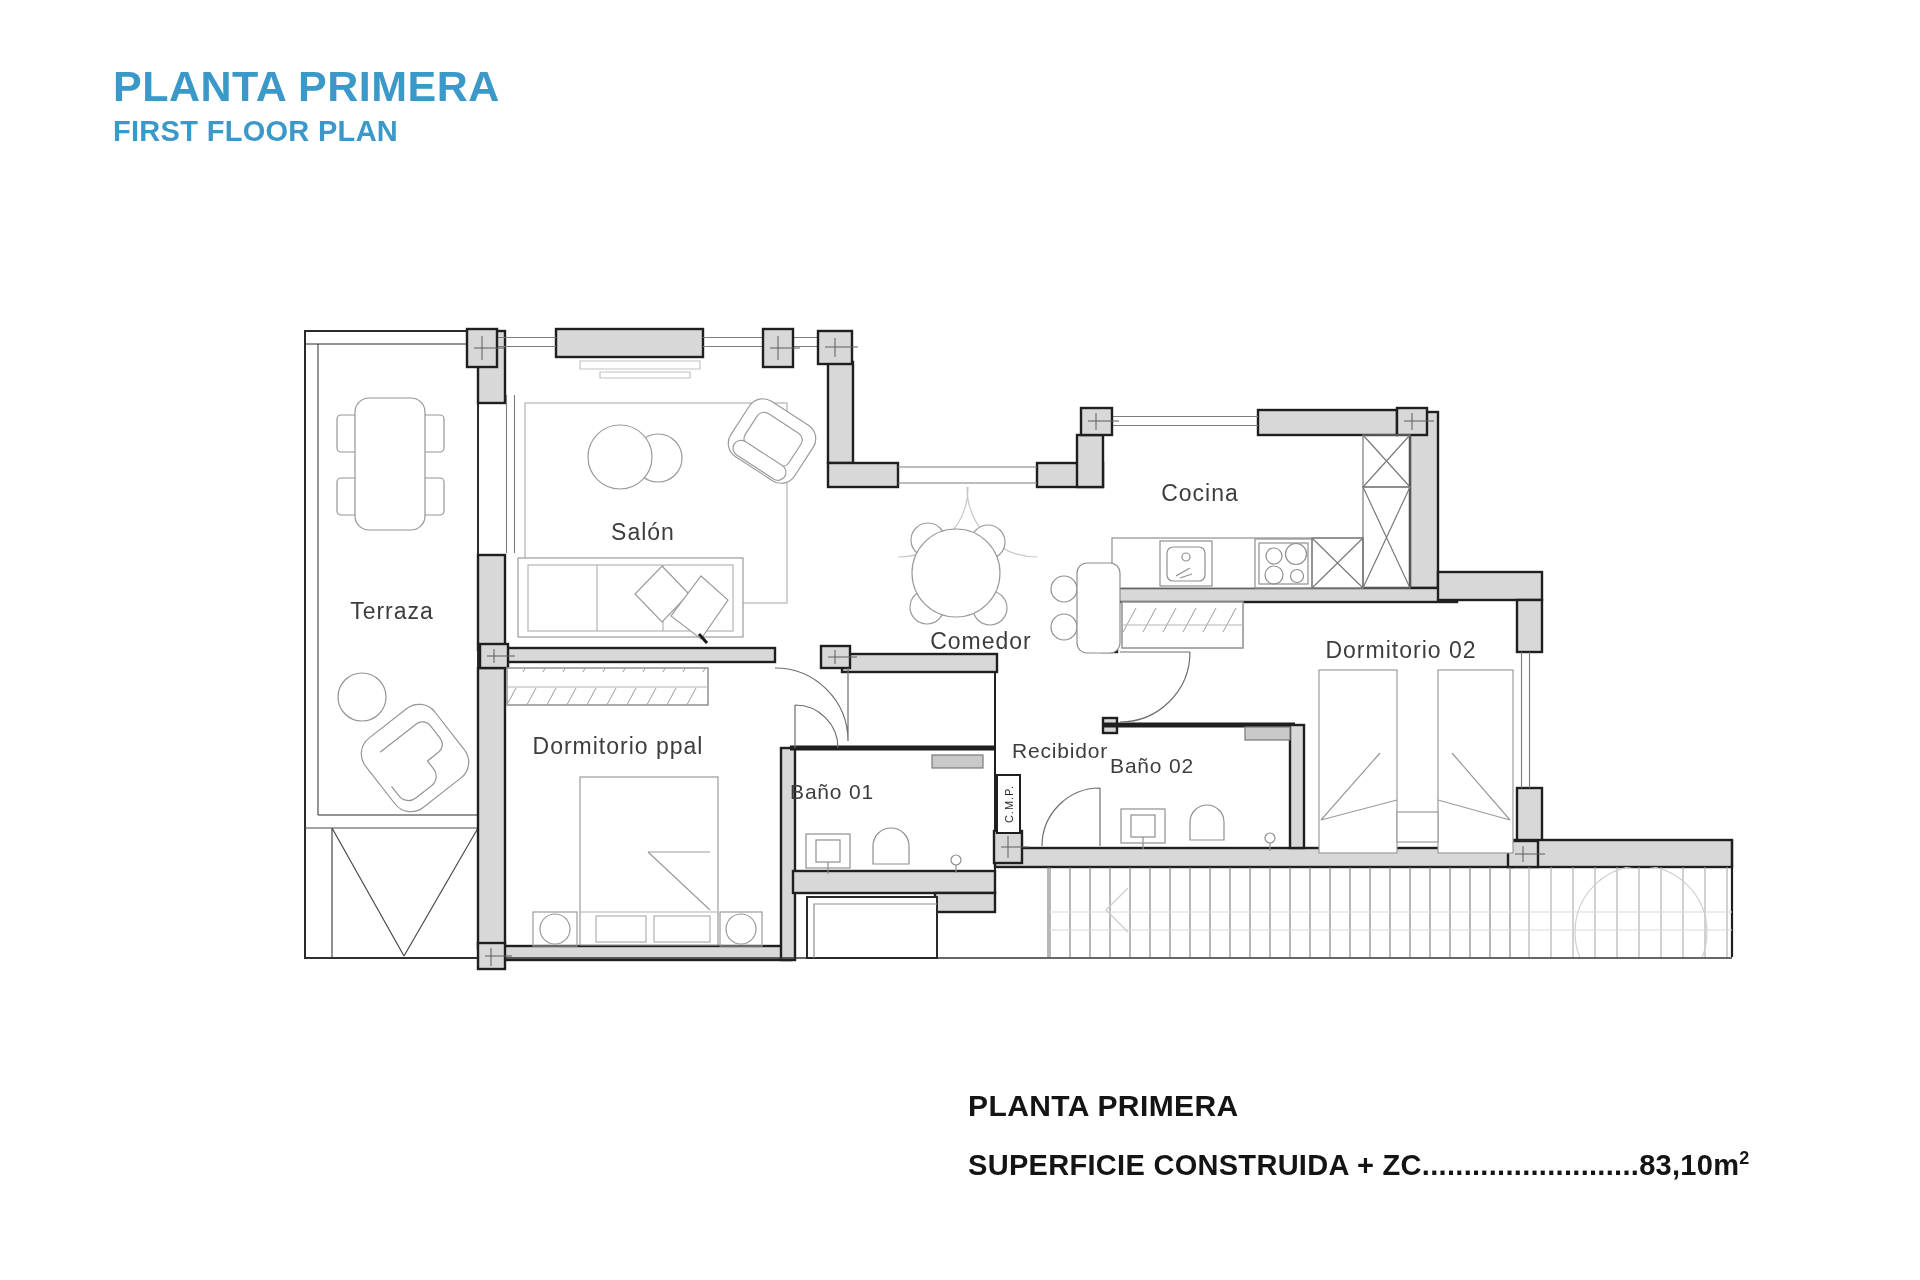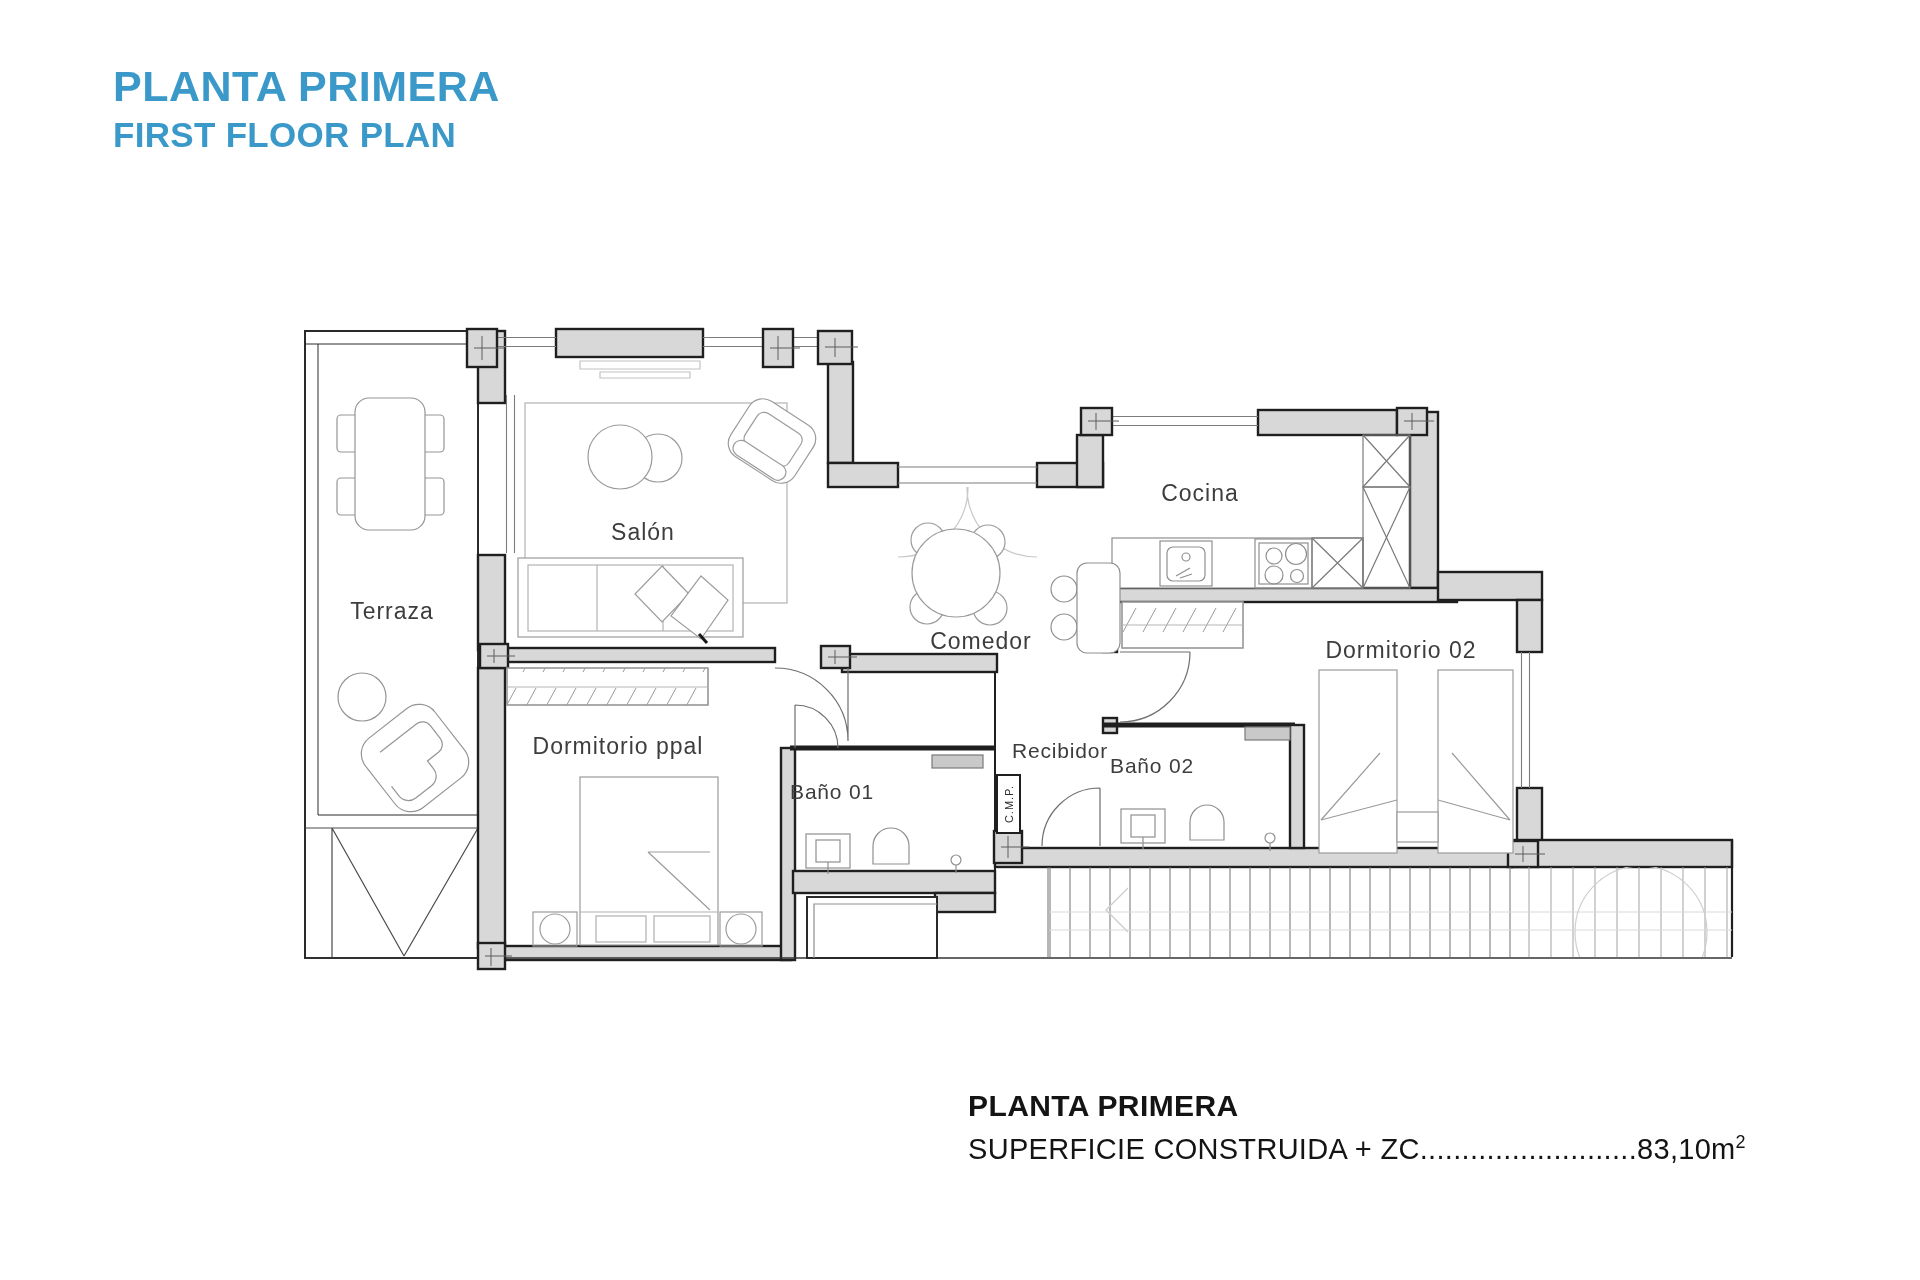--- a/index.html
+++ b/index.html
@@ -1,28 +1,28 @@
 <!DOCTYPE html>
 <html><head>
 <meta charset="utf-8">
 <style>
   html,body{margin:0;padding:0;background:#ffffff;}
   body{width:1920px;height:1280px;position:relative;overflow:hidden;
        font-family:"Liberation Sans", sans-serif;}
   .header{position:absolute;left:113px;top:62px;}
   .header .title{font-size:43px;font-weight:bold;letter-spacing:0.5px;}
-  .header .subtitle{font-size:35px;font-weight:bold;letter-spacing:0.3px;margin-top:4px;}
+  .header .subtitle{font-size:29px;font-weight:bold;letter-spacing:0.3px;margin-top:4px;}
   .plan-wrap{position:absolute;left:0;top:0;width:1920px;height:1280px;}
   svg text{font-family:"Liberation Sans", sans-serif;fill:#3d3d3d;}
   .room-label{font-size:23px;letter-spacing:1px;}
   .room-label-sm{font-size:21px;letter-spacing:0.8px;}
   .cmp-label{font-size:11px;letter-spacing:1px;fill:#2c2c2c;}
   .summary{position:absolute;left:968px;top:1088px;width:780px;color:#141414;}
   .summary .s-title{font-size:30px;font-weight:bold;letter-spacing:0.4px;line-height:36px;}
-  .summary .s-row{font-size:29px;font-weight:normal;letter-spacing:0.3px;line-height:37px;white-space:nowrap;}
+  .summary .s-row{font-size:29px;font-weight:bold;letter-spacing:0.3px;line-height:37px;white-space:nowrap;margin-top:16px;}
   .summary sup{font-size:18px;}
 </style>
 </head>
 <body>
 
 <div class="header">
   <div class="title" style="color:#3b99c9">PLANTA PRIMERA</div>
   <div class="subtitle" style="color:#3b99c9">FIRST FLOOR PLAN</div>
 </div>
 

